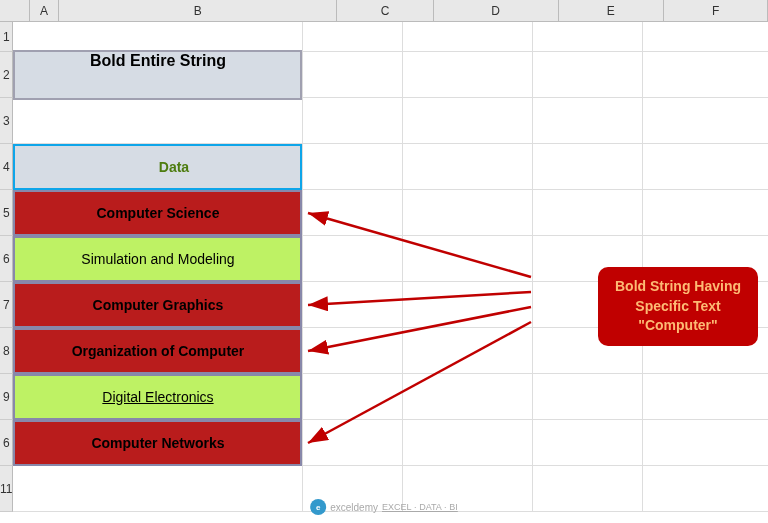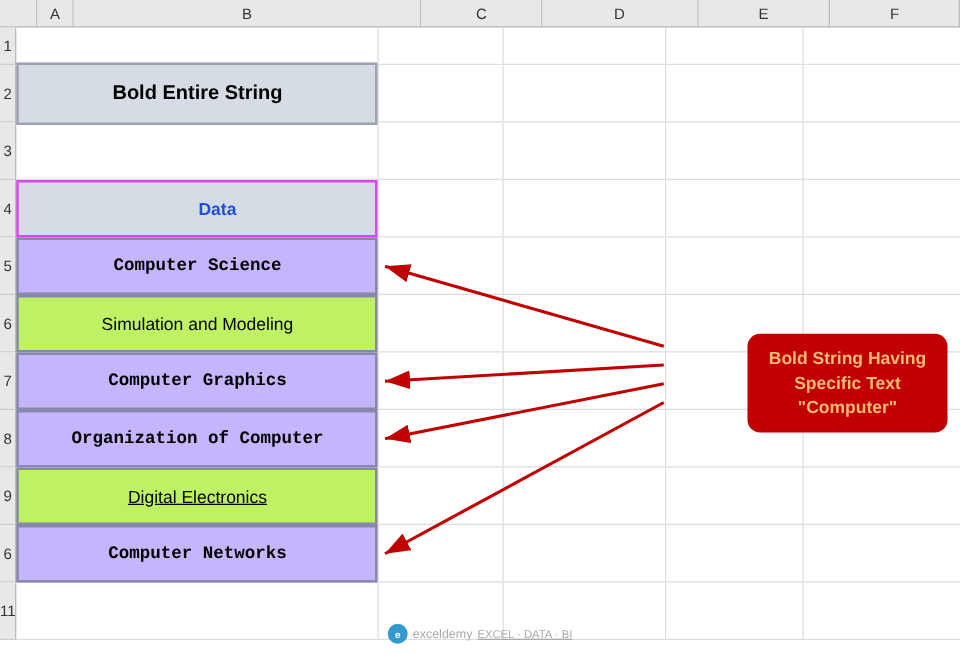--- a/index.html
+++ b/index.html
@@ -66,57 +66,56 @@
       height: 30px;
     }
 
     
     .title-cell {
       height: 50px;
       width: 290px;
       background: #d6dce4;
       border: 2px solid #a0a0b0;
       display: flex;
-      align-items: center;
+      align-items: flex-start;
       justify-content: center;
       font-size: 16px;
       font-weight: bold;
       color: #000;
     }
 
     
     .data-header-cell {
       width: 290px;
       height: 46px;
       background: #d6dce4;
-      border: 2px solid #d946ef;
+      border: 2px solid #0ea5e9;
       display: flex;
       align-items: center;
       justify-content: center;
       font-size: 14px;
       font-weight: bold;
-      color: #1d4ed8;
+      color: #4d7c0f;
       padding-left: 32px;
     }
 
     
     .data-cell {
       width: 290px;
       height: 46px;
       border: 2px solid #8888aa;
       display: flex;
       align-items: center;
       justify-content: center;
       font-size: 14px;
     }
 
     .data-cell.highlighted {
-      background: #c4b5fd;
-      font-weight: bold;
-      font-family: Liberation Mono, monospace;
+      background: #b91c1c;
+      font-weight: bold;
     }
 
     .data-cell.normal {
       background: #bef264;
       font-weight: normal;
     }
 
     
     .annotation-box {
       position: absolute;

